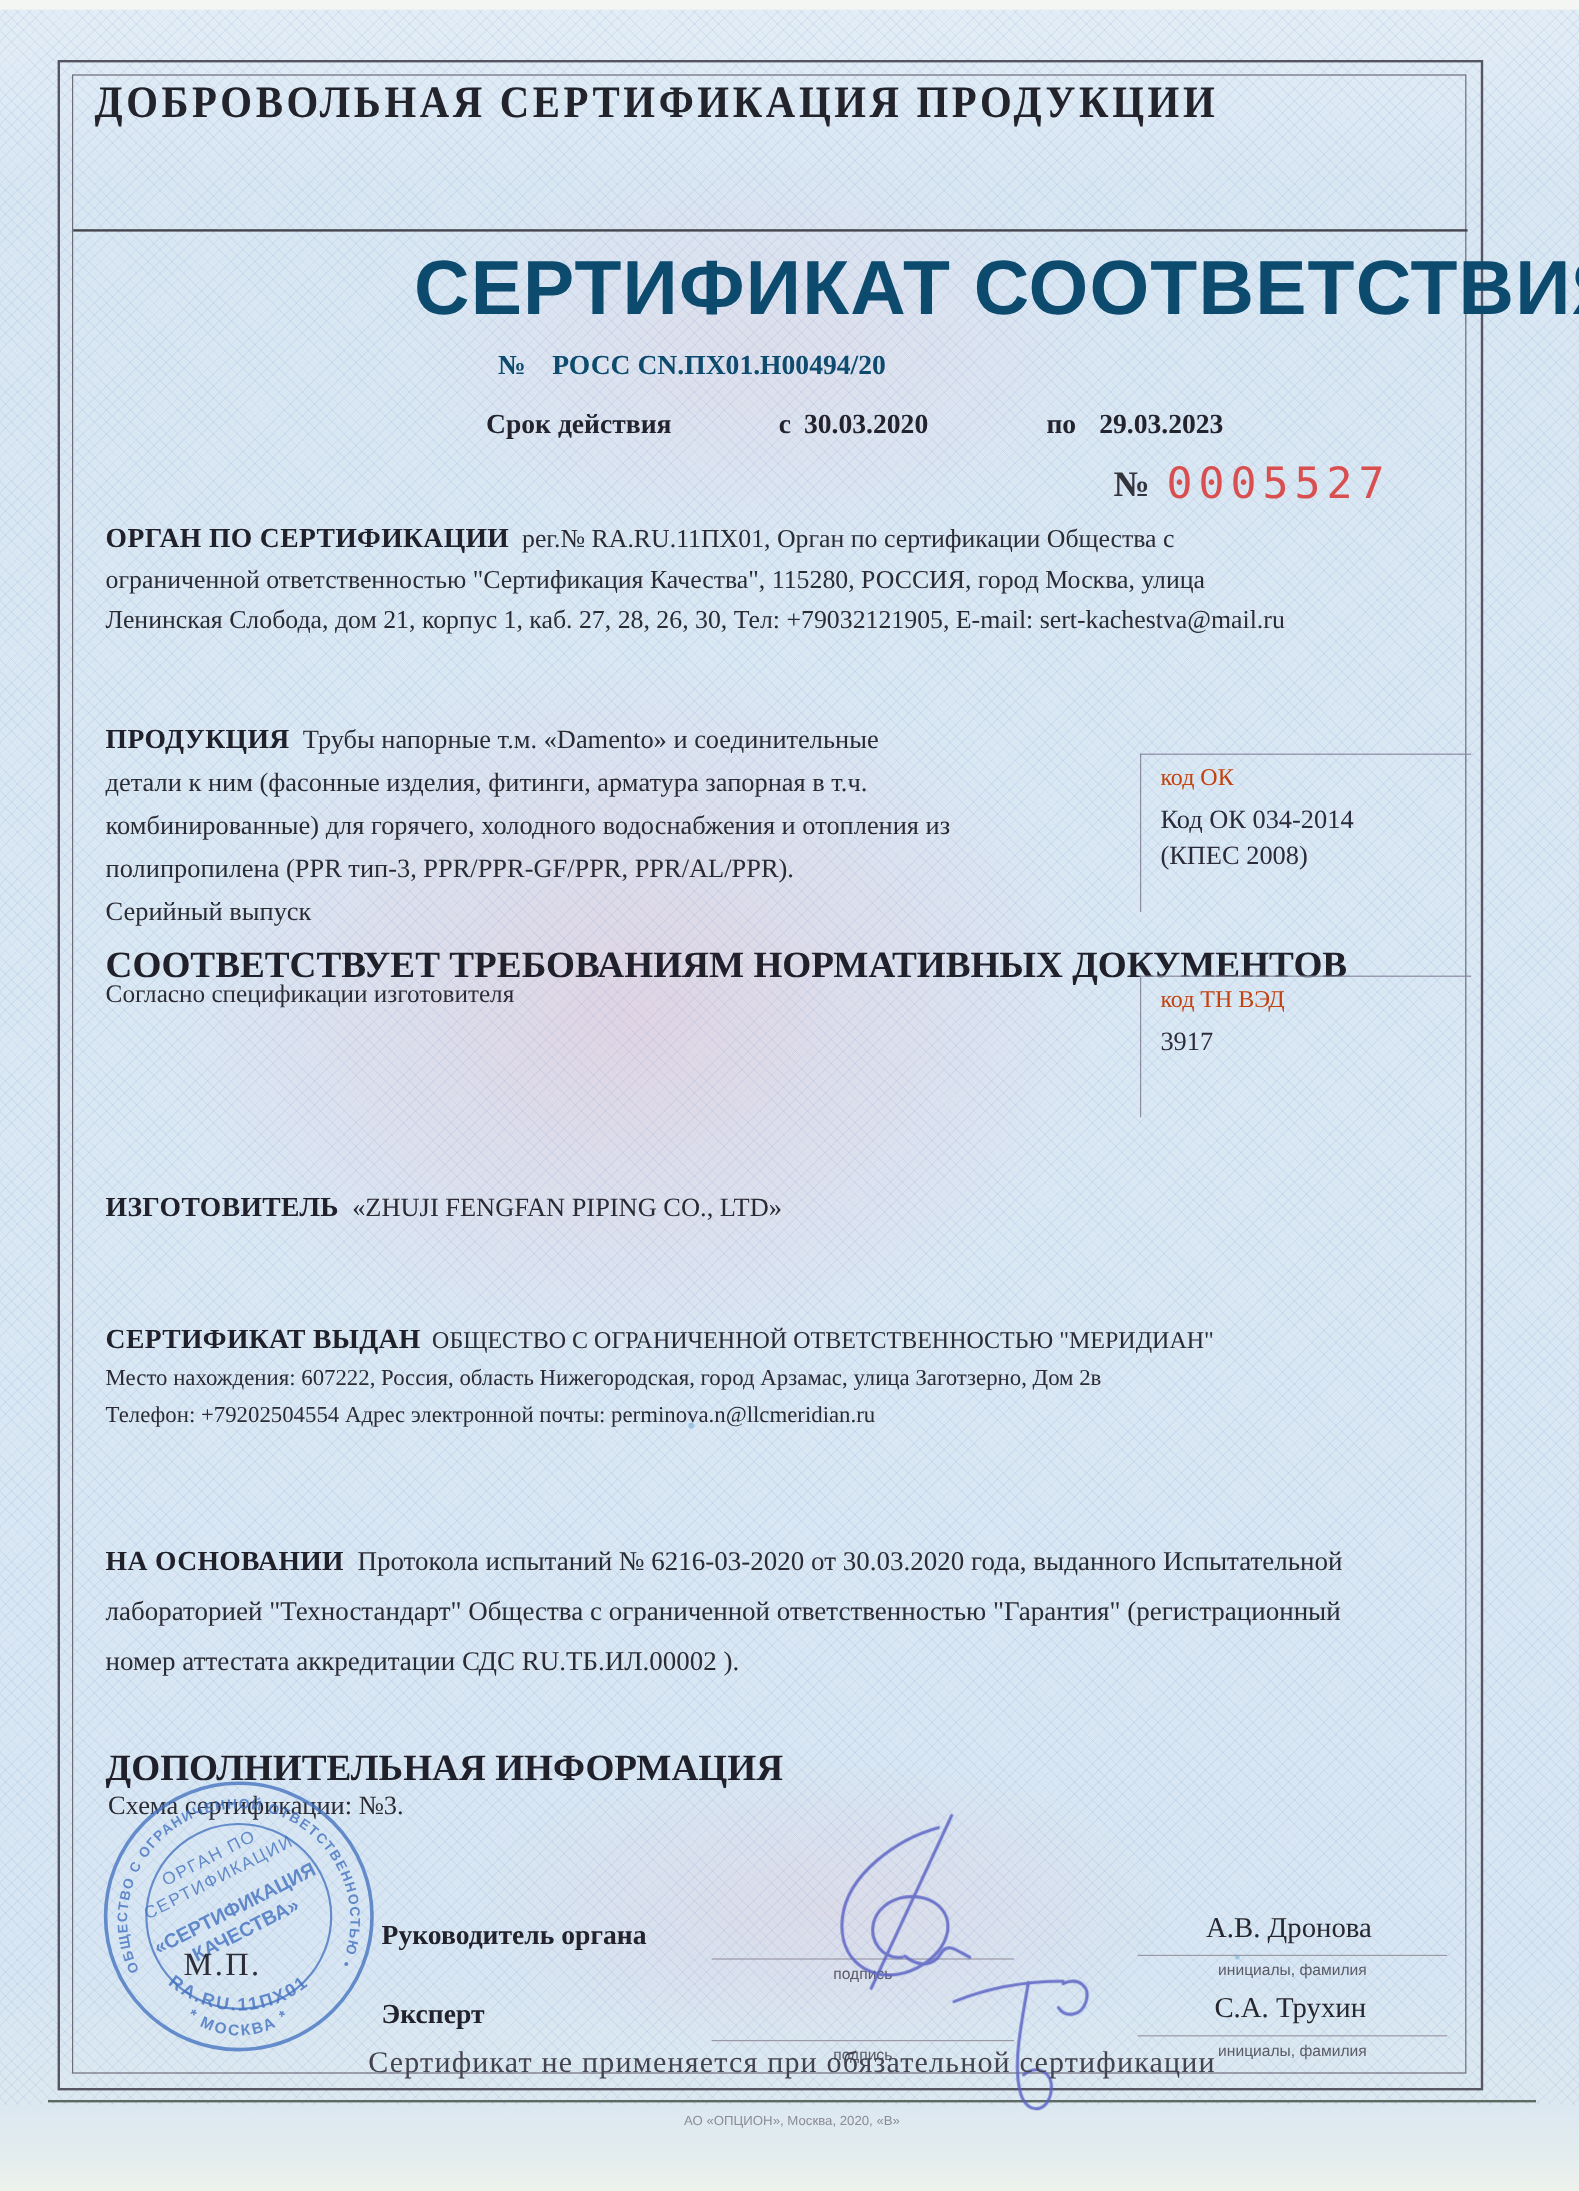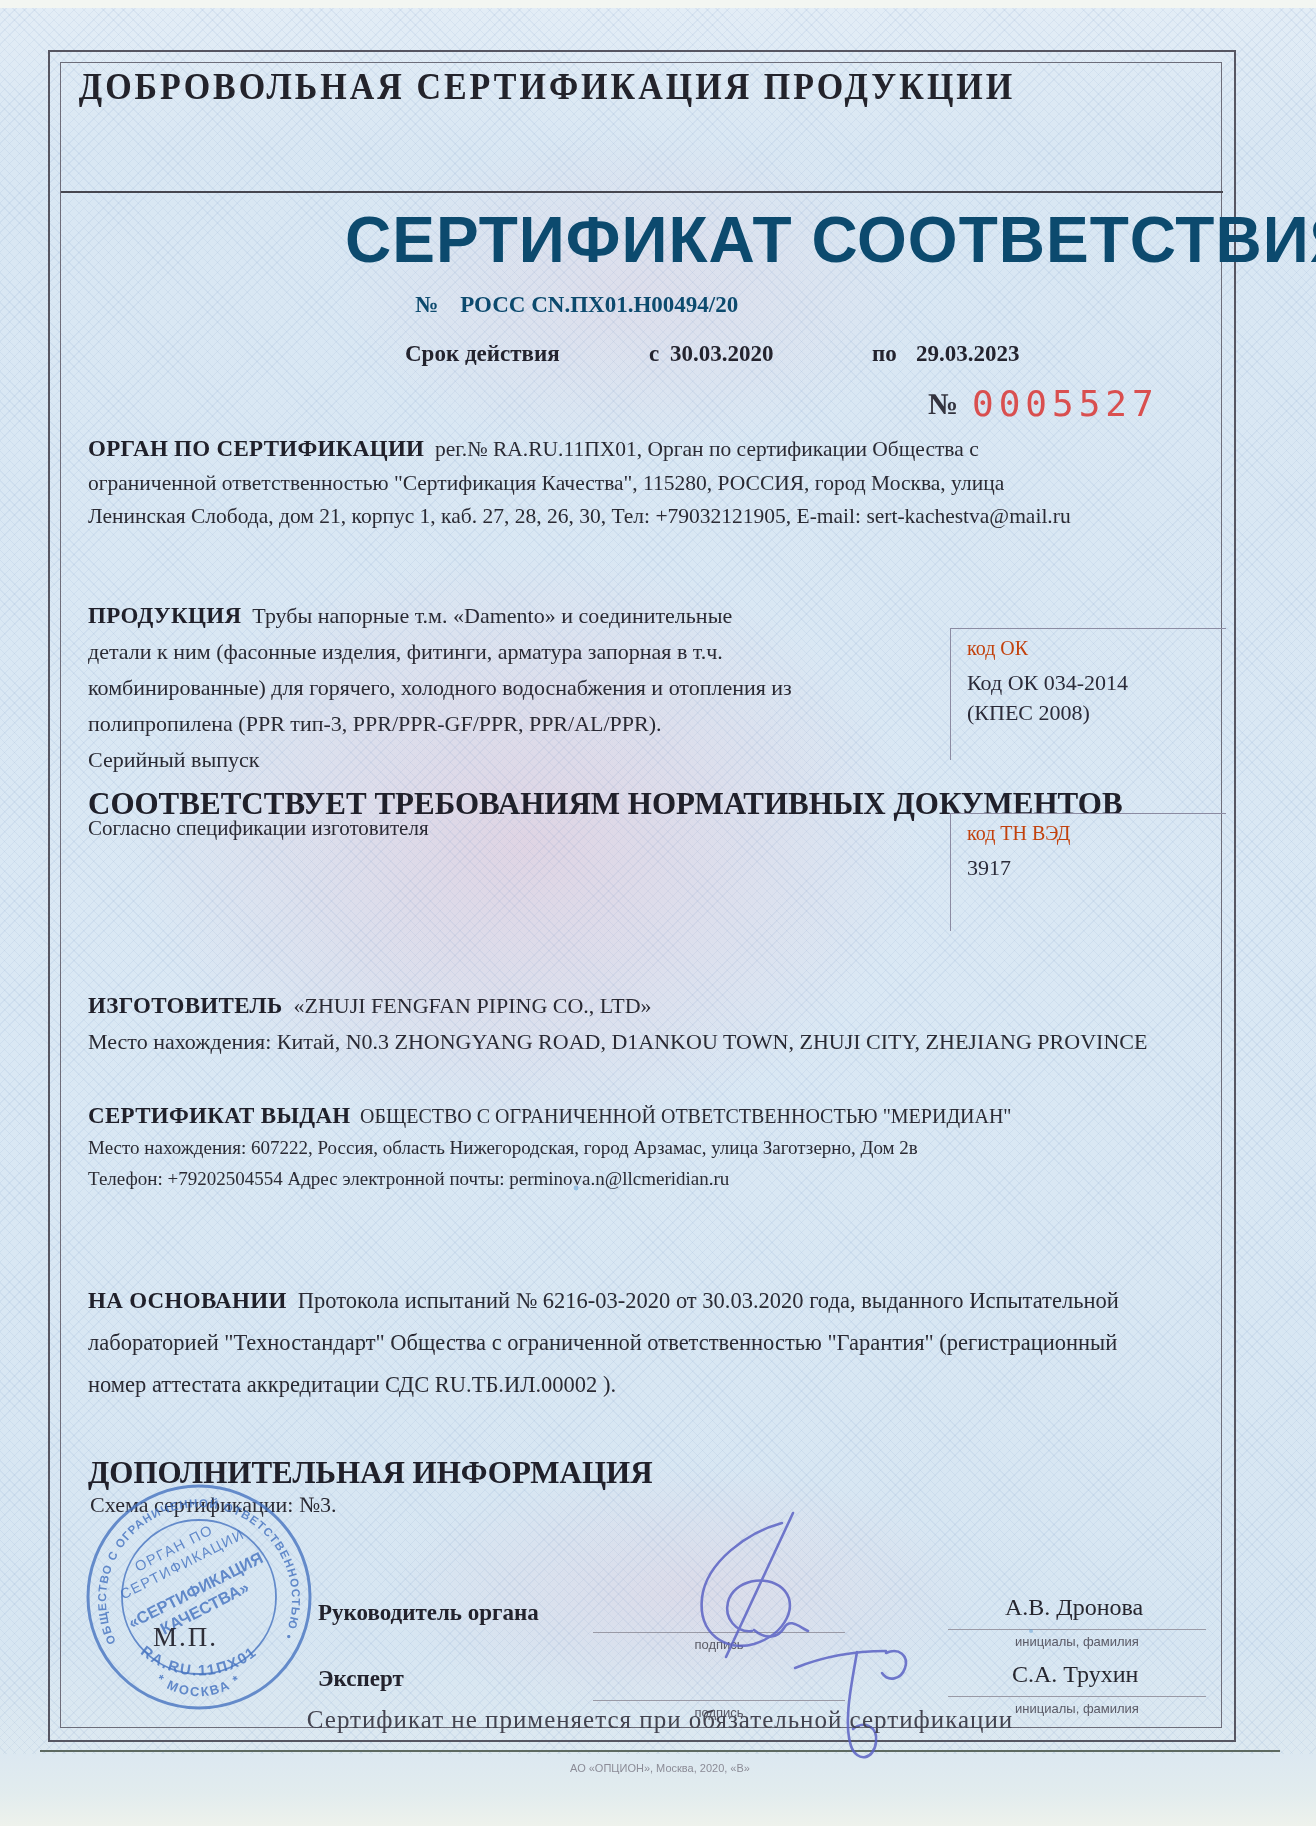--- a/index.html
+++ b/index.html
@@ -137,21 +137,21 @@
 </div>
 
 <div class="abs sec-conf-label">СООТВЕТСТВУЕТ ТРЕБОВАНИЯМ НОРМАТИВНЫХ ДОКУМЕНТОВ</div>
 <div class="abs sec-conf-text">Согласно спецификации изготовителя</div>
 
 <div class="abs code-box box-tnved">
   <div class="code-caption">код ТН ВЭД</div>
   <div class="code-value">3917</div>
 </div>
 
-<p class="abs para sec-manu"><b class="plabel">ИЗГОТОВИТЕЛЬ</b>&nbsp;&nbsp;<span>«ZHUJI FENGFAN PIPING CO., LTD»</span><br><span>Место нахождения: Китай, N0.3 ZHONGYANG ROAD, D1ANKOU TOWN, ZHUJI CITY, ZHEJIANG PROVINCE</span></p>
+<p class="abs para sec-manu"><b class="plabel">ИЗГОТОВИТЕЛЬ</b>&nbsp;&nbsp;<span>«ZHUJI FENGFAN PIPING CO., LTD»</span><br></p>
 
 <p class="abs para sec-issued"><b class="plabel">СЕРТИФИКАТ ВЫДАН</b>&nbsp;&nbsp;<span class="iname">ОБЩЕСТВО С ОГРАНИЧЕННОЙ ОТВЕТСТВЕННОСТЬЮ "МЕРИДИАН"</span><br><span>Место нахождения: 607222, Россия, область Нижегородская, город Арзамас, улица Заготзерно, Дом 2в</span><br><span>Телефон: +79202504554 Адрес электронной почты: perminova.n@llcmeridian.ru</span></p>
 
 <p class="abs para sec-basis"><b class="plabel">НА ОСНОВАНИИ</b>&nbsp;&nbsp;<span>Протокола испытаний № 6216-03-2020 от 30.03.2020 года, выданного Испытательной лабораторией "Техностандарт" Общества с ограниченной ответственностью "Гарантия" (регистрационный номер аттестата аккредитации СДС RU.ТБ.ИЛ.00002 ).</span></p>
 
 <div class="abs sec-add-label">ДОПОЛНИТЕЛЬНАЯ ИНФОРМАЦИЯ</div>
 <div class="abs sec-add-text">Схема сертификации: №3.</div>
 
 <svg class="abs stamp-svg" width="232" height="232" viewBox="0 0 232 232">
   <g fill="none" stroke="#4472c0" opacity="0.78">

